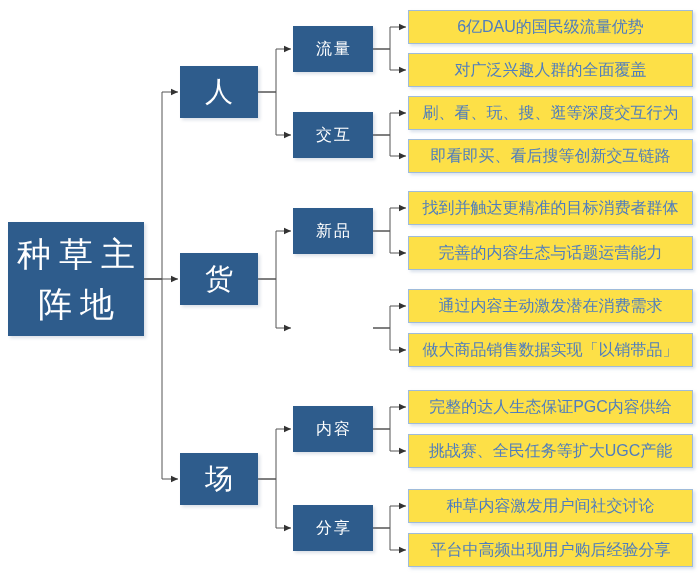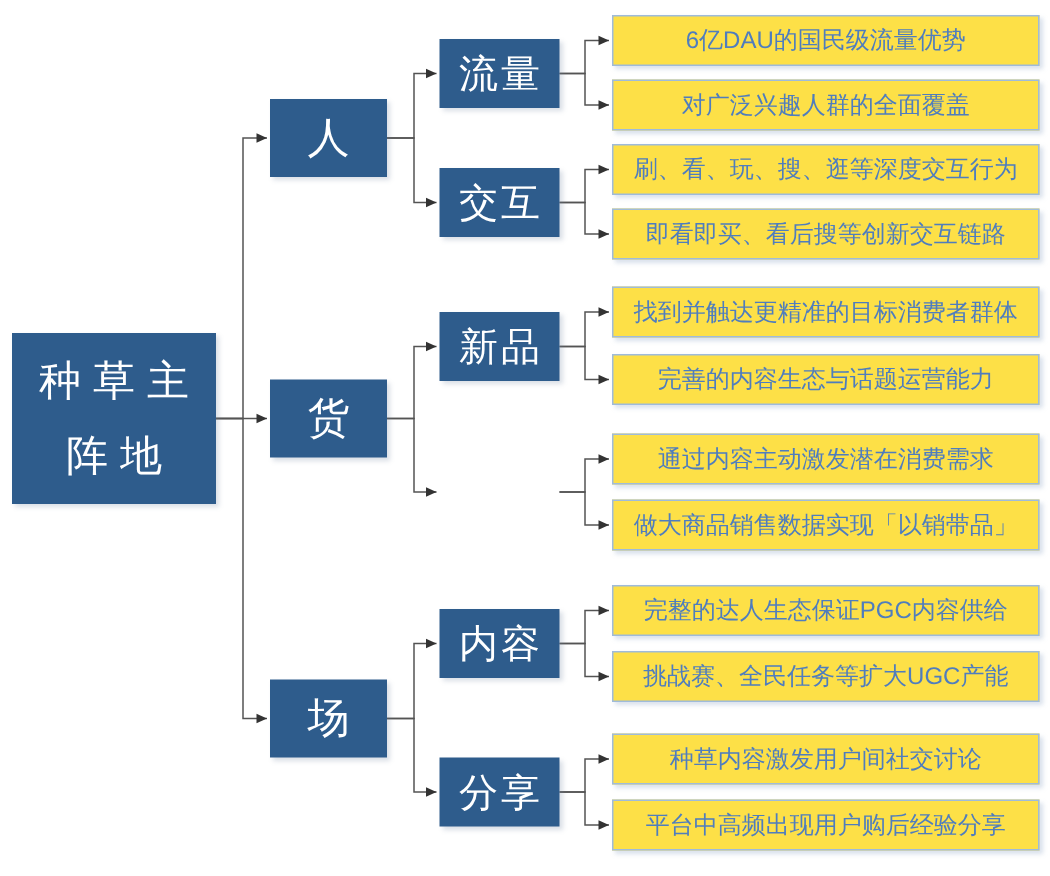--- a/index.html
+++ b/index.html
@@ -2,24 +2,24 @@
 <html style="--background: #FFFFFF; --node-fill: #2E5C8C; --node-text: #FFFFFF; --leaf-border: #9FBBDA; --leaf-text: #4F7DBE; --connector: #545454;"><head>
 <meta charset="utf-8">
 <style>
   html,body{margin:0;padding:0;background:#fff;}
   body{font-family:"Liberation Sans","DejaVu Sans",sans-serif;}
   .canvas{position:relative;width:700px;height:584px;background:var(--background,#fff);overflow:hidden;}
   .wires{position:absolute;left:0;top:0;width:700px;height:584px;}
   .node{position:absolute;background:var(--node-fill,#2E5C8C);color:var(--node-text,#fff);
         display:flex;flex-direction:column;align-items:center;justify-content:center;
         font-weight:300;box-shadow:2px 2px 3px rgba(110,130,160,0.25);}
-  .root{left:8px;top:222px;width:136px;height:114px;font-size:28px;line-height:50px;}
+  .root{left:8px;top:222px;width:136px;height:114px;font-size:34px;line-height:50px;}
   .rline{letter-spacing:8px;padding-left:8px;text-align:center;}
   .l2{left:180px;width:78px;height:52px;font-size:28px;}
-  .l3{left:293px;width:80px;height:46px;font-size:26px;letter-spacing:2px;padding-left:2px;box-sizing:border-box;}
+  .l3{left:293px;width:80px;height:46px;font-size:16px;letter-spacing:2px;padding-left:2px;box-sizing:border-box;}
   .leaf{position:absolute;left:408px;width:285px;height:34px;box-sizing:border-box;
         background:#fde047;border:1px solid var(--leaf-border,#9FBBDA);
         color:var(--leaf-text,#4F7DBE);font-size:16px;font-weight:300;
         display:flex;align-items:center;justify-content:center;white-space:nowrap;
         box-shadow:2px 2px 3px rgba(145,170,200,0.35);}
   polyline{fill:none;stroke:var(--connector,#545454);stroke-width:1;}
 </style>
 </head>
 <body>
 

